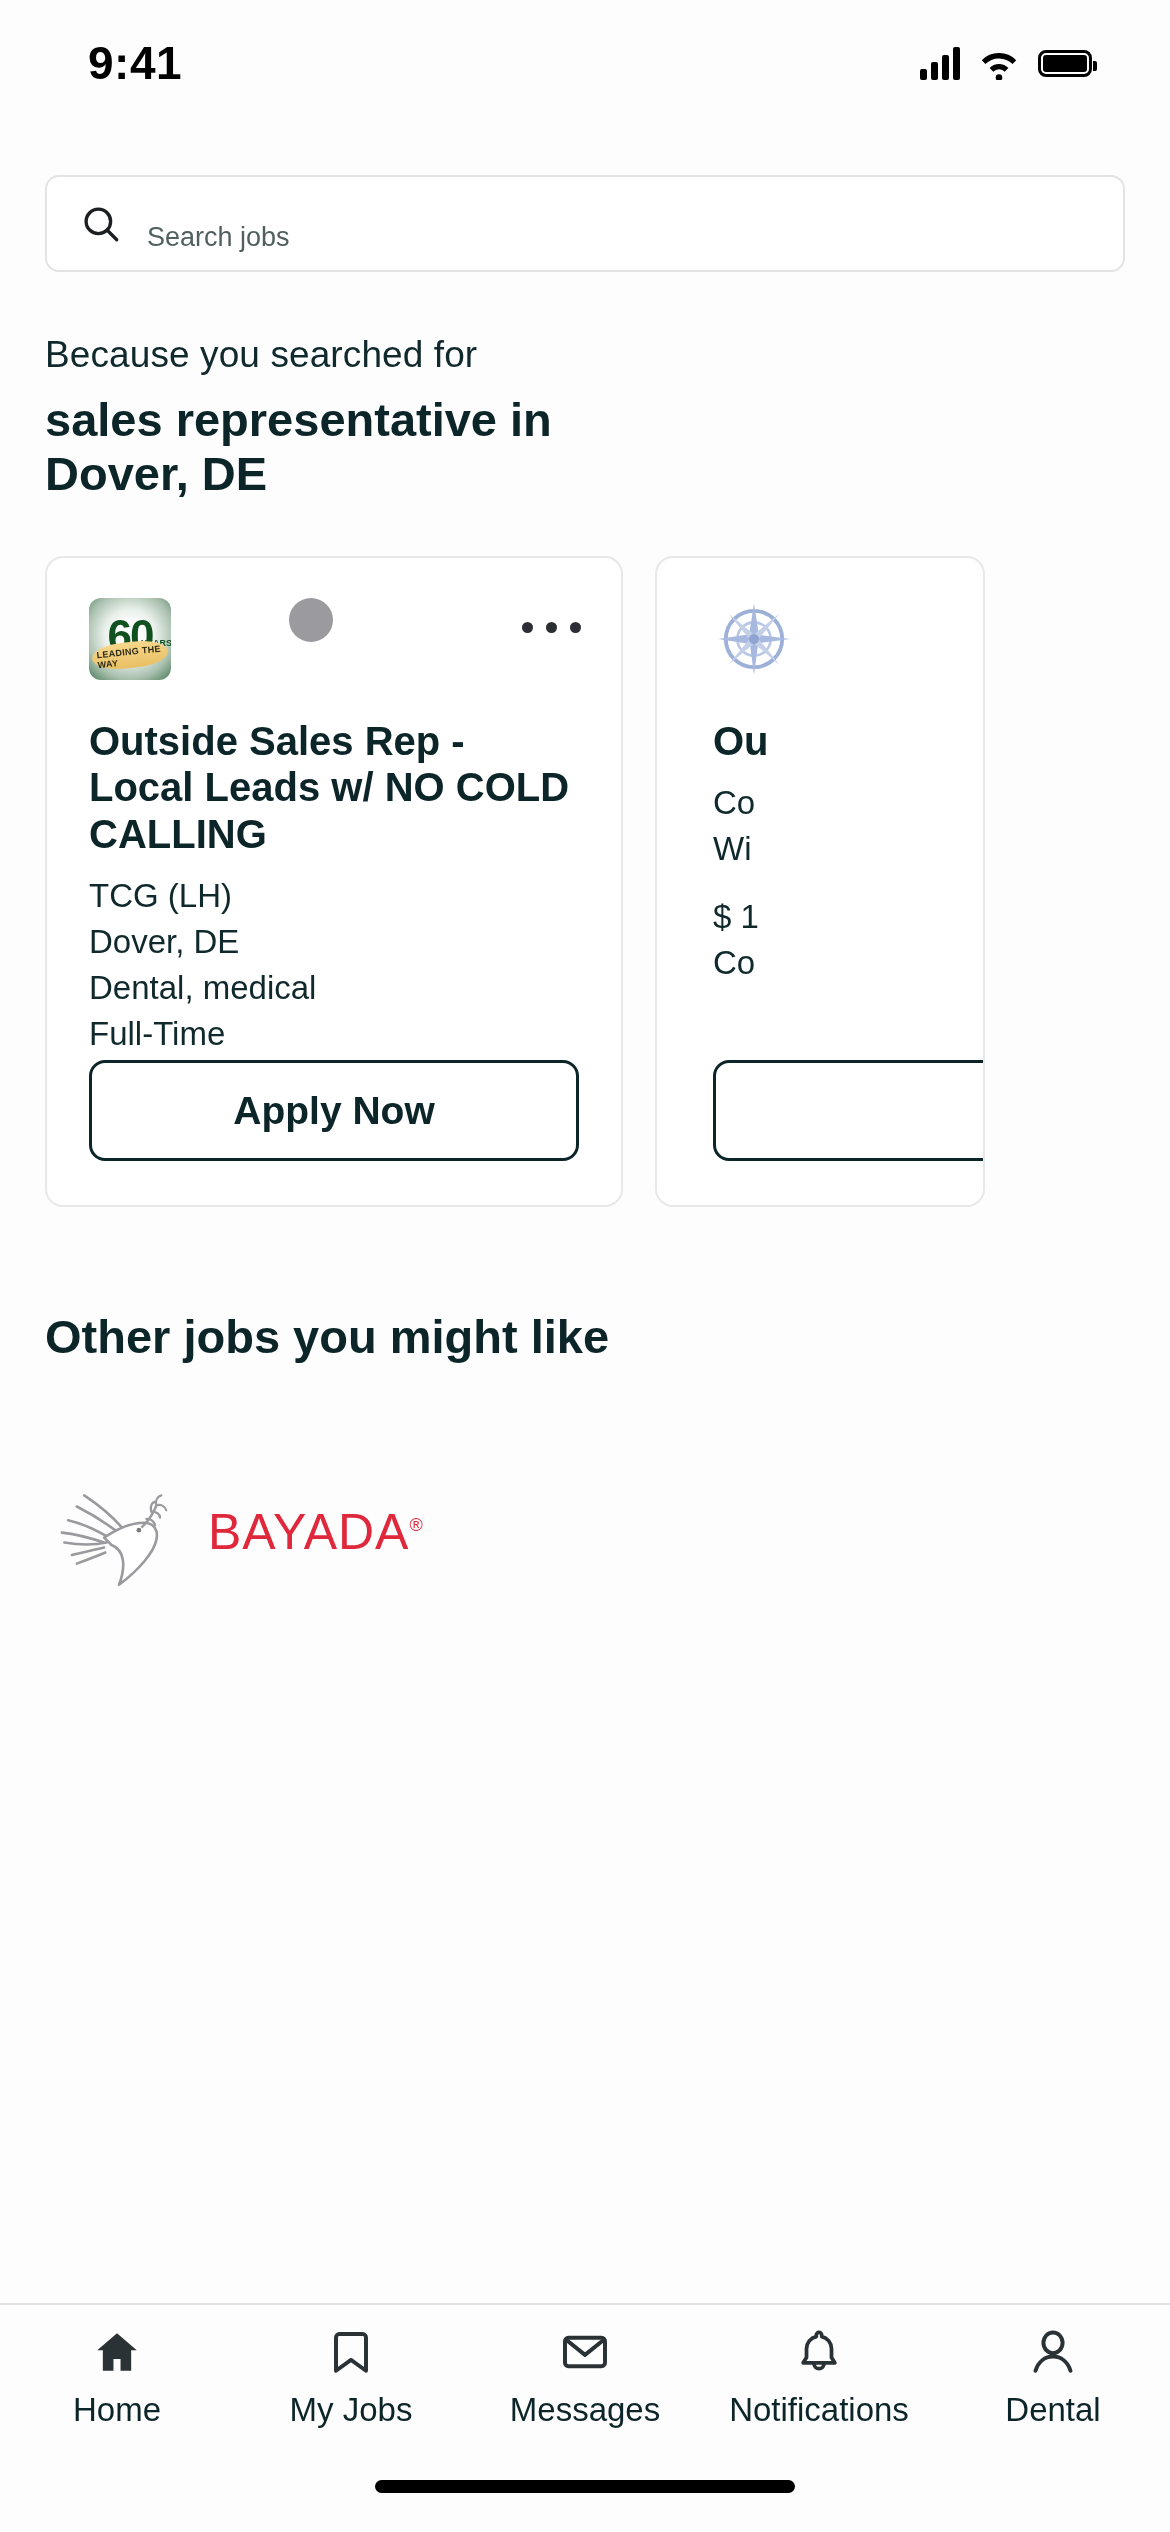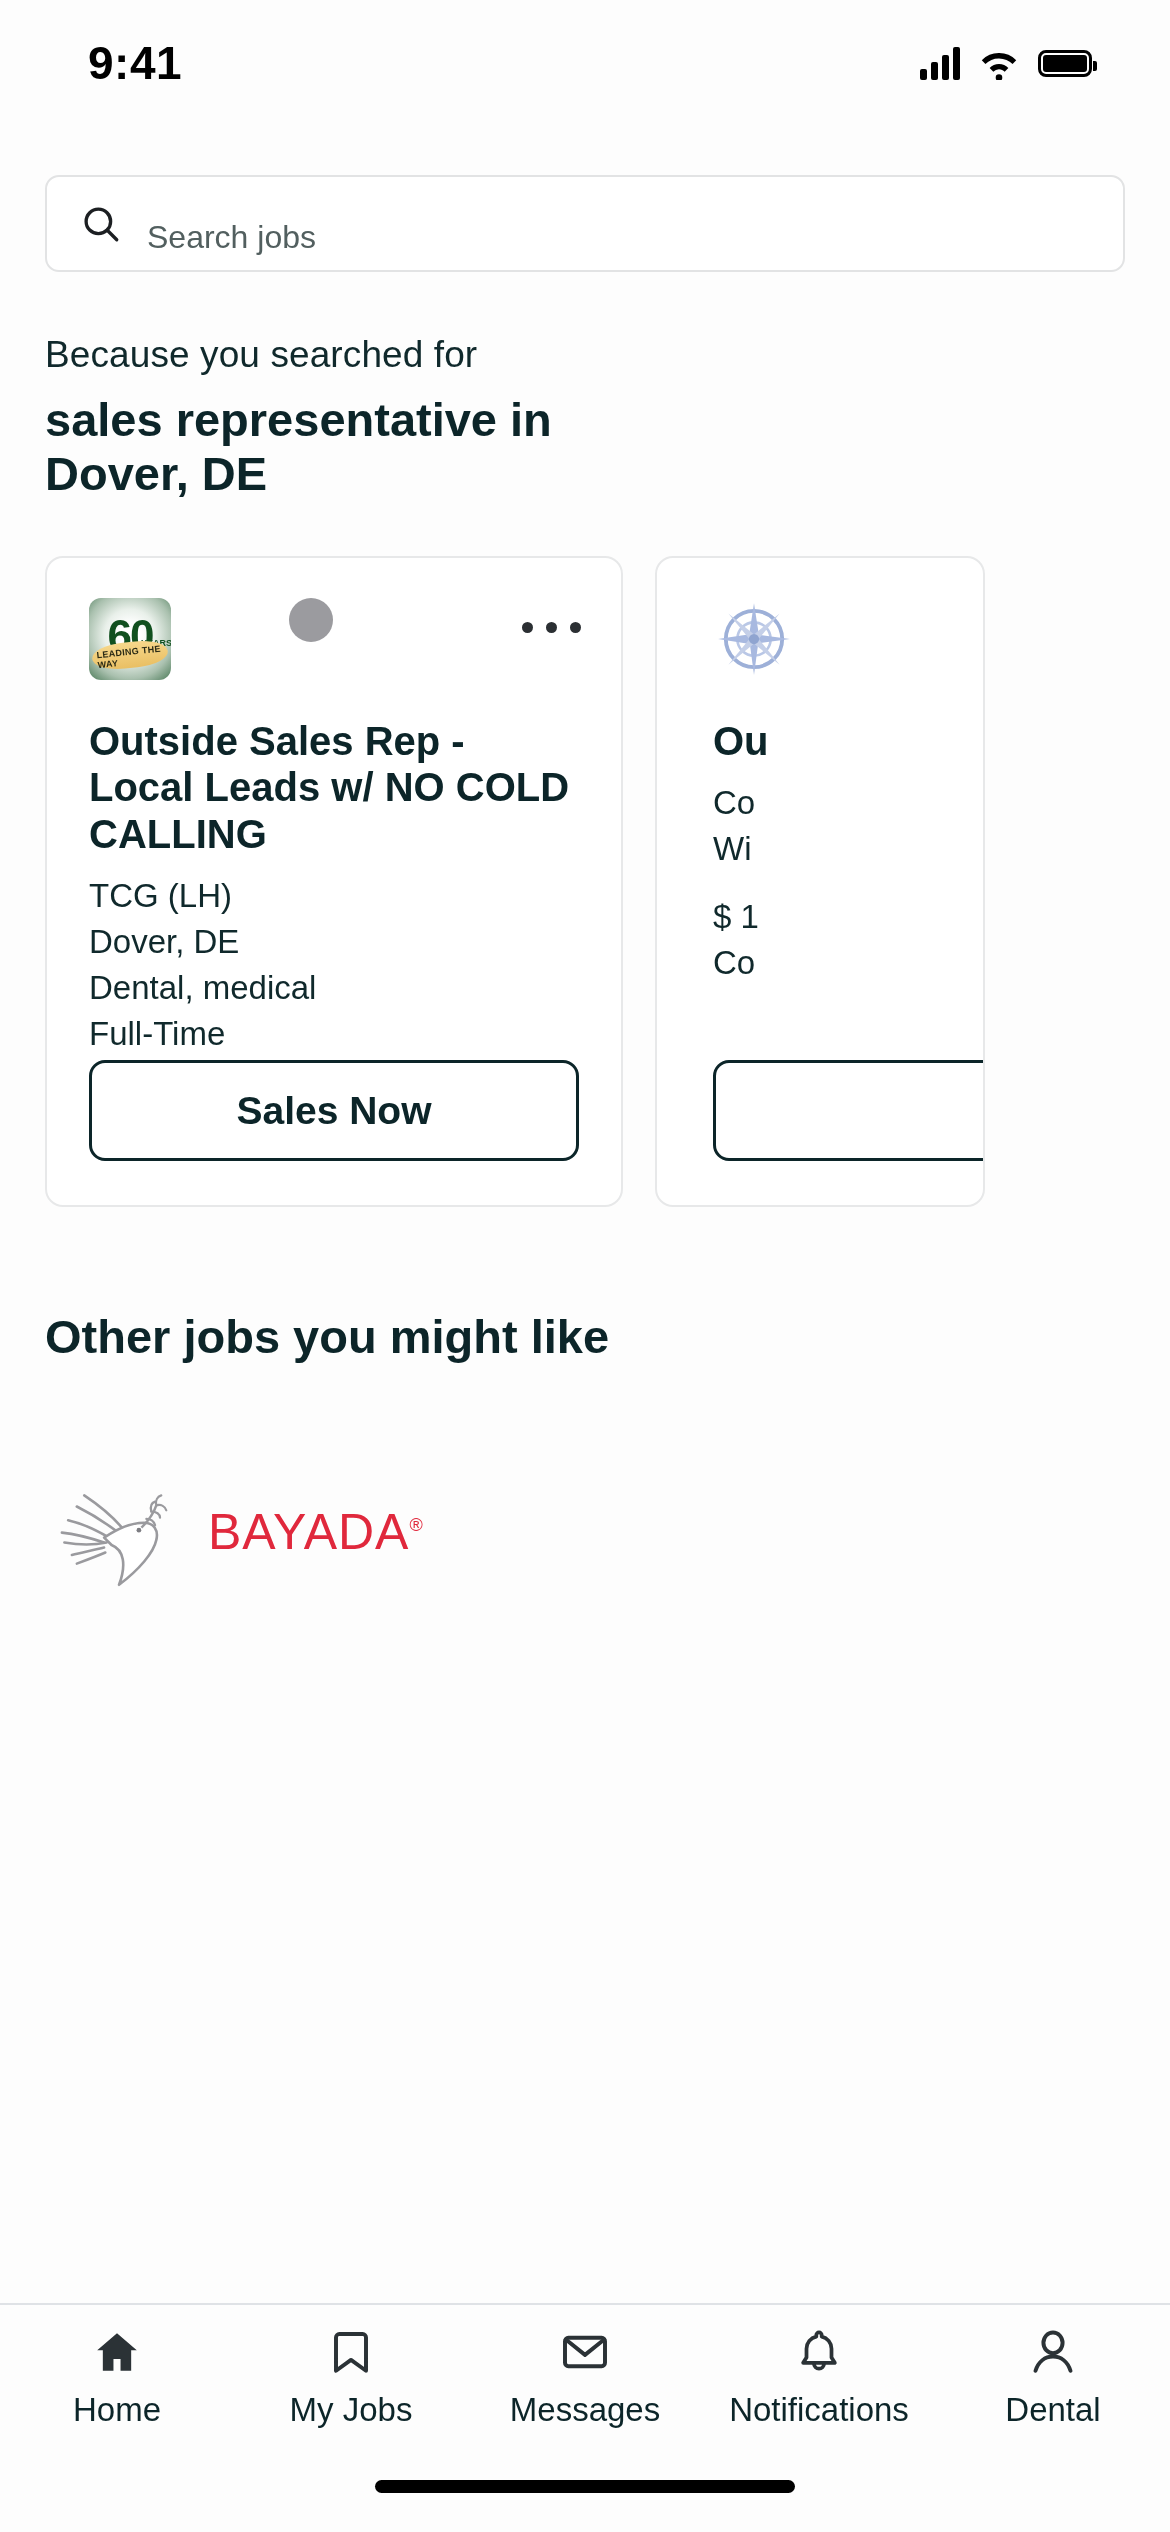--- a/index.html
+++ b/index.html
@@ -23,21 +23,21 @@
   .battery::after { content:""; position:absolute; right:-8px; top:8px; width:4px; height:10px; background:#000; border-radius:0 2px 2px 0; }
   .battery .fill { width:100%; height:100%; background:#000; border-radius:3px; }
 
   
   .content { flex:1 1 auto; overflow:hidden; position:relative; }
 
   
   .searchbar { margin:49px 45px 0 45px; height:97px; border:2px solid #e2e3e4; border-radius:14px;
                display:flex; align-items:center; padding:0 33px; background:#fff; }
   .searchbar .mag { width:42px; height:42px; flex:0 0 42px; margin-right:25px; }
-  .search-ph { font-size:32px; color:#525f5f;margin-top:28px; }
+  .search-ph { font-size:27px; color:#525f5f;margin-top:28px; }
 
   
   .sec-sub { margin:62px 45px 0 45px; font-size:37px; color:#10292c; letter-spacing:.1px; }
   .sec-title { margin:17px 45px 0 45px; font-size:47px; font-weight:700; color:#0c2529; line-height:1.15; max-width:640px; }
 
   
   .carousel { margin-top:55px; padding-left:45px; display:flex; gap:32px; }
   .jobcard { flex:0 0 578px; height:651px; background:#fff; border:2px solid #e7e8e9; border-radius:18px;
              padding:40px 42px 0 42px; display:flex; flex-direction:column; position:relative; }
   .jobcard.partial { flex:0 0 330px; overflow:hidden; padding-left:56px; }
@@ -144,21 +144,21 @@
               <i></i>
             </div>
         </div>
 
         <div class="job-title">Outside Sales Rep - Local Leads w/ NO COLD CALLING</div>
         <div class="job-line first">TCG (LH)</div>
         <div class="job-line">Dover, DE</div>
         <div class="job-line">Dental, medical</div>
         <div class="job-line">Full-Time</div>
 
-        <div class="apply-btn">Sales Now</div>
+        <div class="apply-btn">Apply Now</div>
       </div>
 
       <div class="jobcard partial">
         <div class="card-top">
           <div class="compass">
             <svg viewBox="0 0 64 64">
               <circle cx="32" cy="32" r="22" fill="none" stroke="#9db0d8" stroke-width="3"></circle>
               <circle cx="32" cy="32" r="13" fill="none" stroke="#b9c7e6" stroke-width="2"></circle>
               <path d="M32 4 L36 30 L32 60 L28 30 Z" fill="#a8b9e0"></path>
               <path d="M4 32 L30 28 L60 32 L30 36 Z" fill="#a8b9e0"></path>

